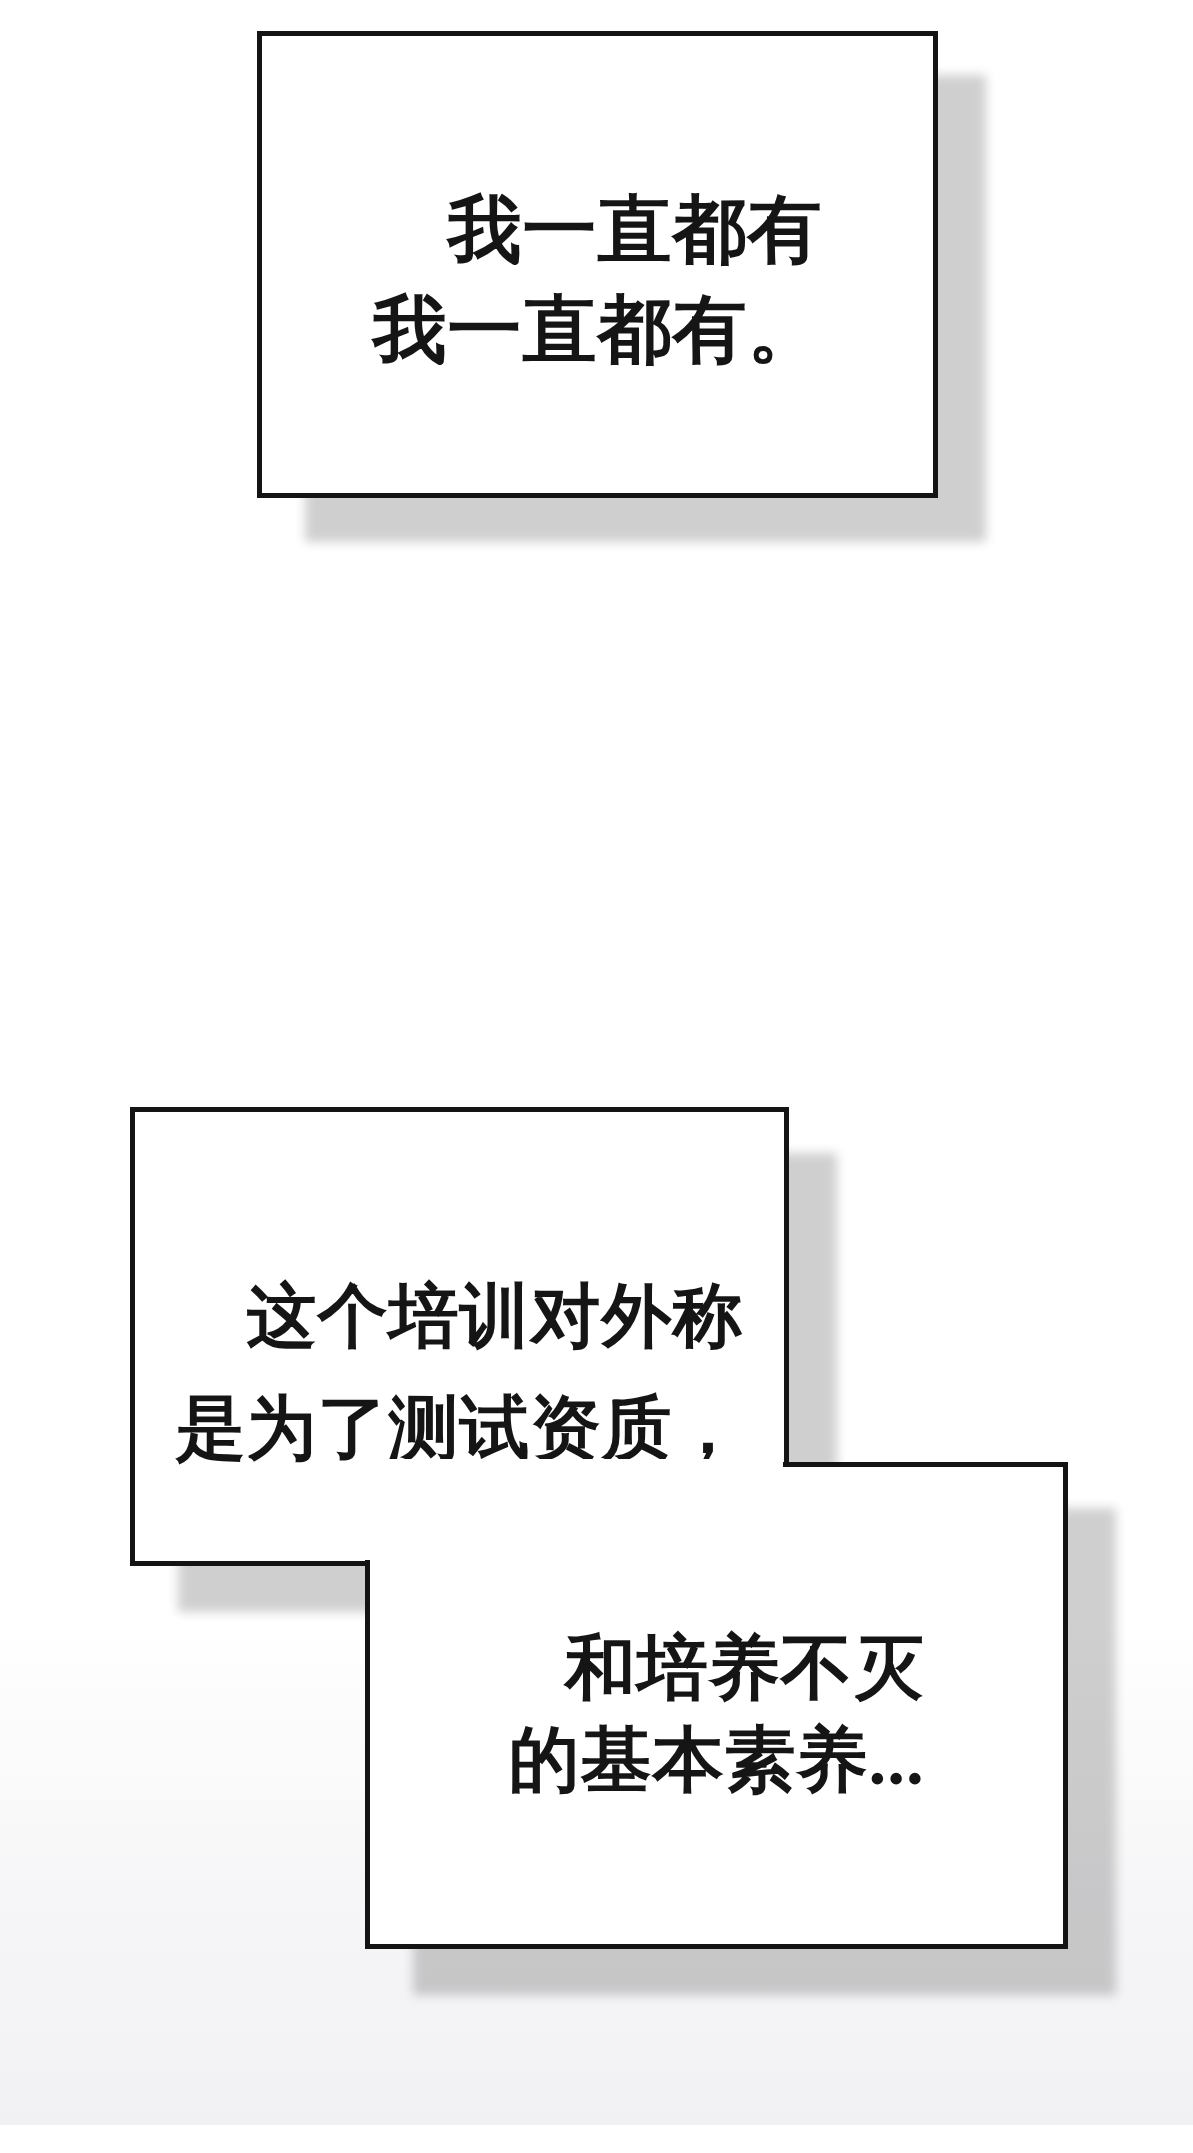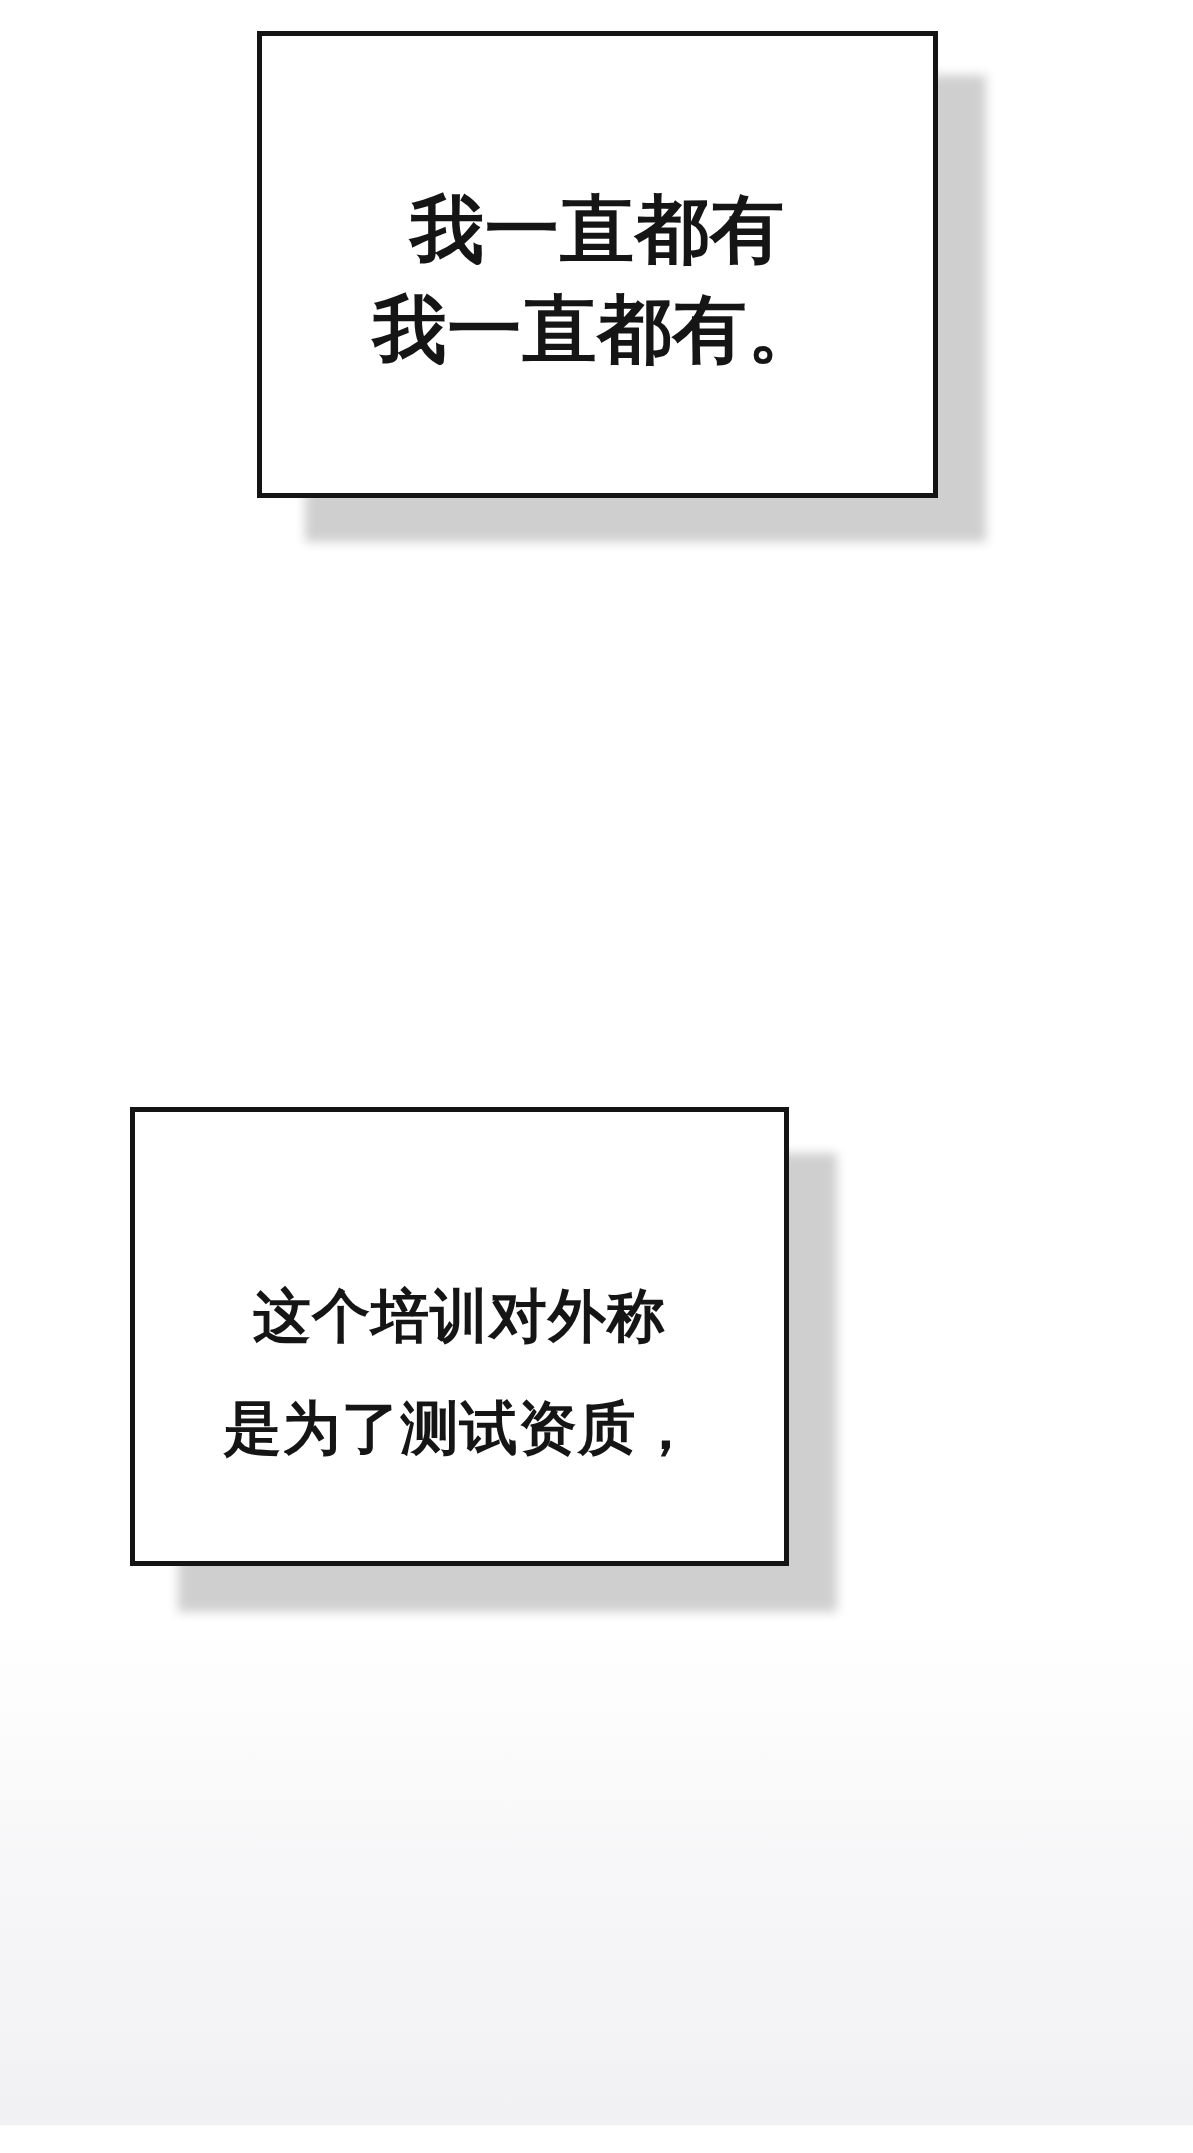--- a/index.html
+++ b/index.html
@@ -50,27 +50,27 @@
   
   .join-patch {
     position: absolute;
     left: 360px; top: 1459px;
     width: 423px; height: 101px;
     background: #ffffff;
     z-index: 5;
   }
 
   .txt {
-    text-align: center;
+    text-align: right;
     color: #151515;
     font-weight: 700;
     letter-spacing: 1px;
   }
   .b1 .txt { font-size: 74px; line-height: 100px; transform: translateY(15px); }
-  .b2 .txt { font-size: 58px; line-height: 112px; transform: translateY(36px); }
+  .b2 .txt { font-size: 70px; line-height: 112px; transform: translateY(36px); }
   .b3 .txt { font-size: 71px; line-height: 92px;  transform: translateY(8px); }
 
   .line { white-space: nowrap; }
 </style>
 </head>
 <body>
 
 <div class="canvas">
 
   <div class="bottom-wash"></div>
@@ -83,16 +83,22 @@
     </div>
   </div>
 
   <div class="bubble b2">
     <div class="txt">
       <div class="line">这个培训对外称</div>
       <div class="line">是为了测试资质，</div>
     </div>
   </div>
 
+  <div class="bubble b3">
+    <div class="txt">
+      <div class="line">和培养不灭</div>
+      <div class="line">的基本素养...</div>
+    </div>
+  </div>
 
   <div class="join-patch"></div>
 
 </div>
 
 </body></html>

